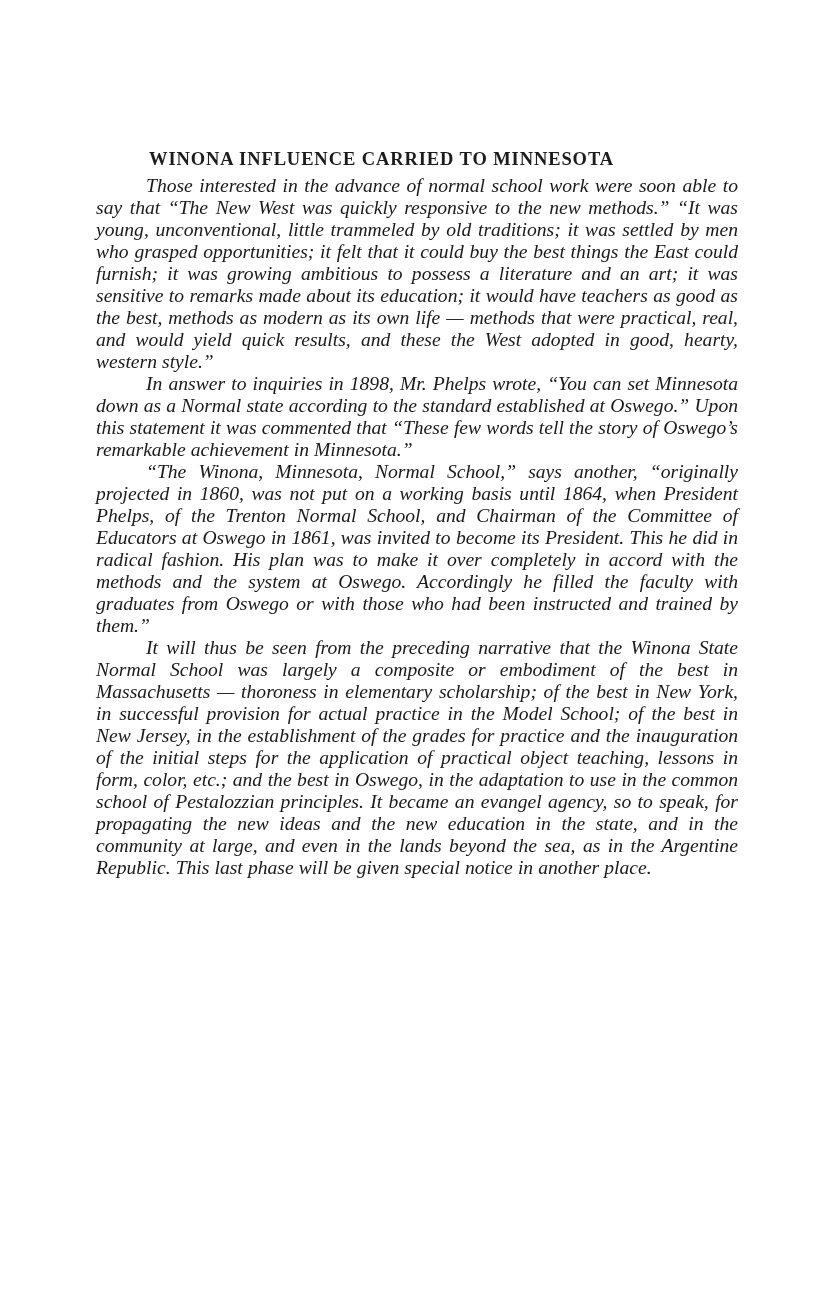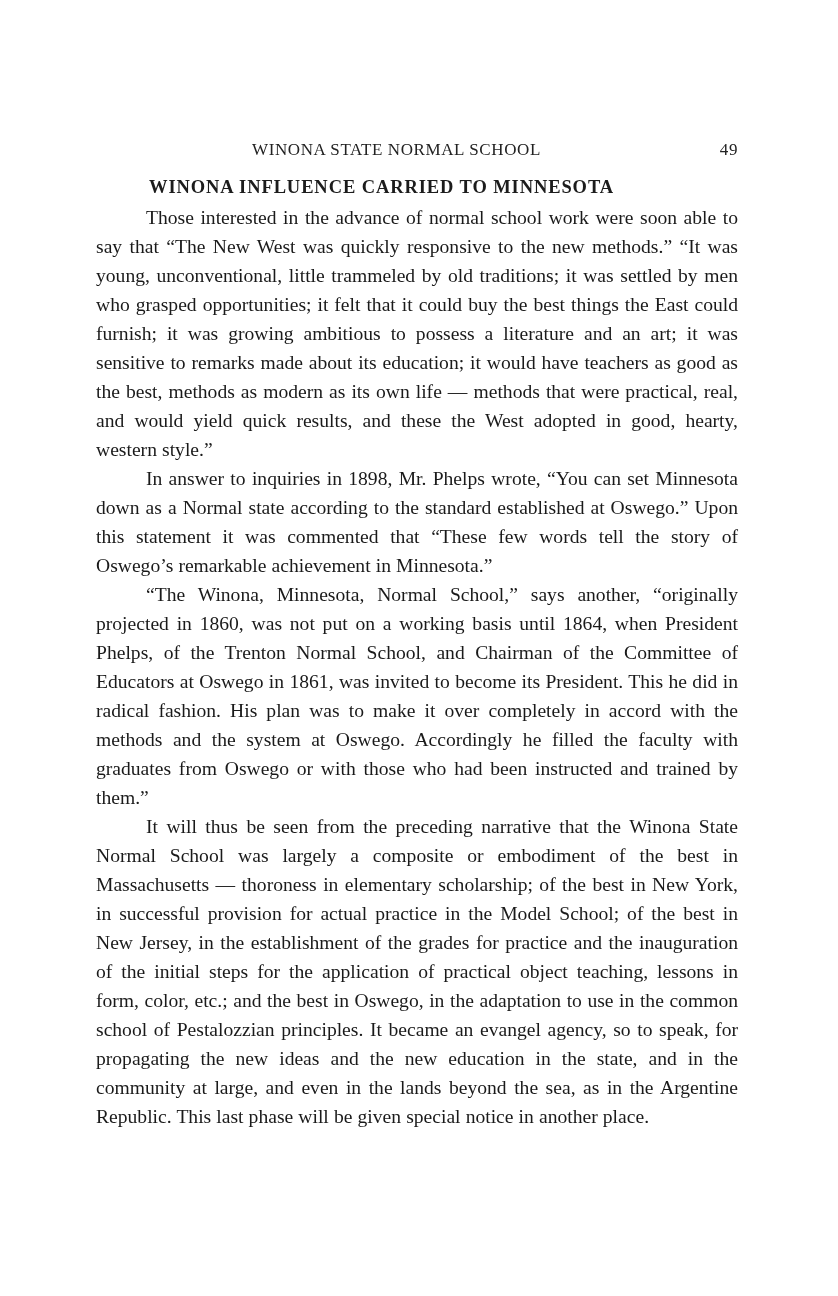--- a/index.html
+++ b/index.html
@@ -45,36 +45,33 @@
       font-weight: bold;
       letter-spacing: 0.9px;
       color: #1c1c1c;
       height: 26px;
     }
     .body-text {
       margin-top: 0px;
     }
     .para {
       font-size: 19.6px;
-      line-height: 29px;
+      line-height: 22px;
       text-align: justify;
       text-indent: 50px;
       margin: 0;
       hyphens: none;
       word-spacing: 0.2px;
+      font-style: italic;
     }
   </style>
 </head>
 <body>
 
 <div class="page">
-  <div class="running-head">
-    <span class="title">WINONA STATE NORMAL SCHOOL</span>
-    <span class="page-number">49</span>
-  </div>
 
   <div class="section-heading">WINONA INFLUENCE CARRIED TO MINNESOTA</div>
 
   <div class="body-text">
     <p class="para">Those interested in the advance of normal school work were soon able to say that “The New West was quickly responsive to the new methods.” “It was young, unconventional, little trammeled by old traditions; it was settled by men who grasped opportunities; it felt that it could buy the best things the East could furnish; it was growing ambitious to possess a literature and an art; it was sensitive to remarks made about its education; it would have teachers as good as the best, methods as modern as its own life — methods that were practical, real, and would yield quick results, and these the West adopted in good, hearty, western style.”</p>
     <p class="para">In answer to inquiries in 1898, Mr. Phelps wrote, “You can set Minnesota down as a Normal state according to the standard established at Oswego.” Upon this statement it was commented that “These few words tell the story of Oswego’s remarkable achievement in Minnesota.”</p>
     <p class="para">“The Winona, Minnesota, Normal School,” says another, “originally projected in 1860, was not put on a working basis until 1864, when President Phelps, of the Trenton Normal School, and Chairman of the Committee of Educators at Oswego in 1861, was invited to become its President. This he did in radical fashion. His plan was to make it over completely in accord with the methods and the system at Oswego. Accordingly he filled the faculty with graduates from Oswego or with those who had been instructed and trained by them.”</p>
     <p class="para">It will thus be seen from the preceding narrative that the Winona State Normal School was largely a composite or embodiment of the best in Massachusetts — thoroness in elementary scholarship; of the best in New York, in successful provision for actual practice in the Model School; of the best in New Jersey, in the establishment of the grades for practice and the inauguration of the initial steps for the application of practical object teaching, lessons in form, color, etc.; and the best in Oswego, in the adaptation to use in the common school of Pestalozzian principles. It became an evangel agency, so to speak, for propagating the new ideas and the new education in the state, and in the community at large, and even in the lands beyond the sea, as in the Argentine Republic. This last phase will be given special notice in another place.</p>
   </div>
 </div>

